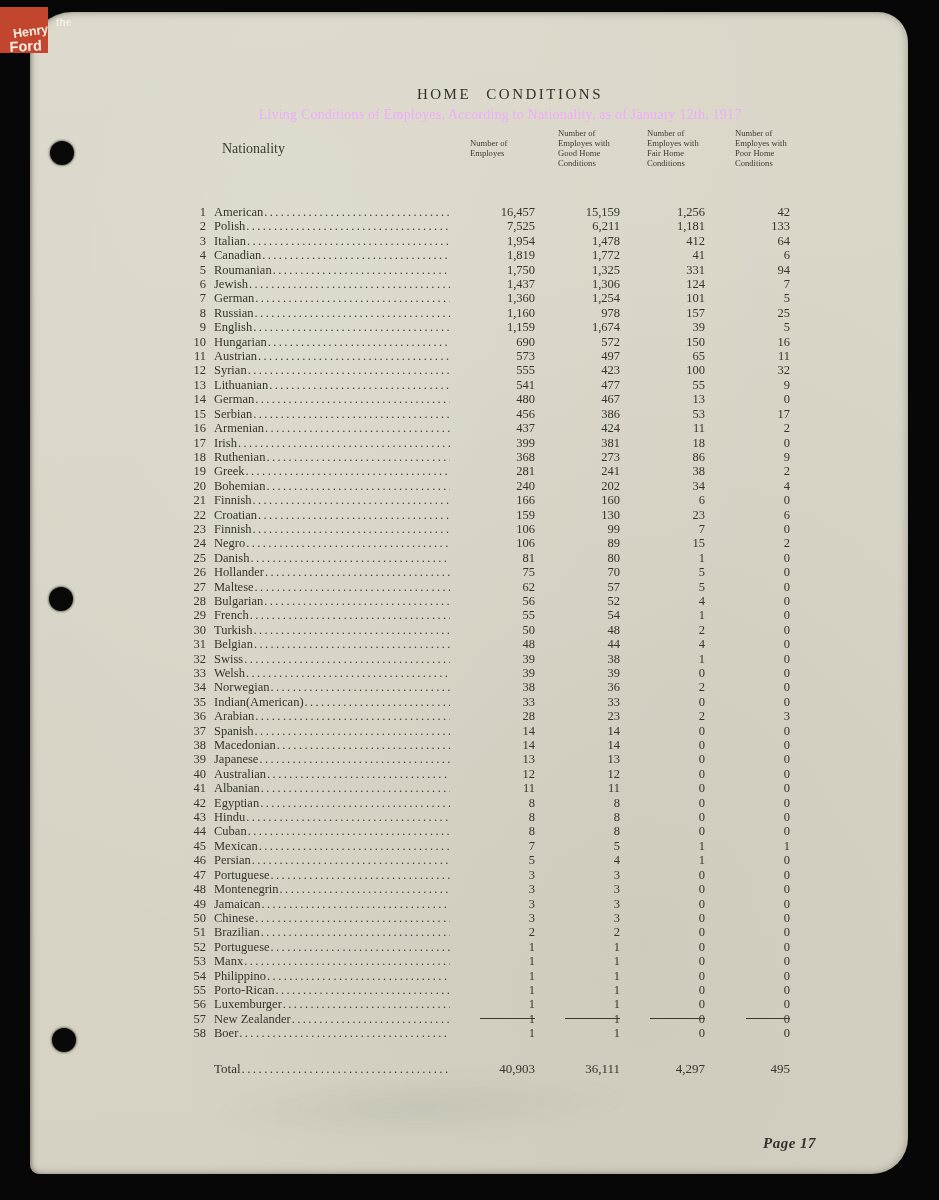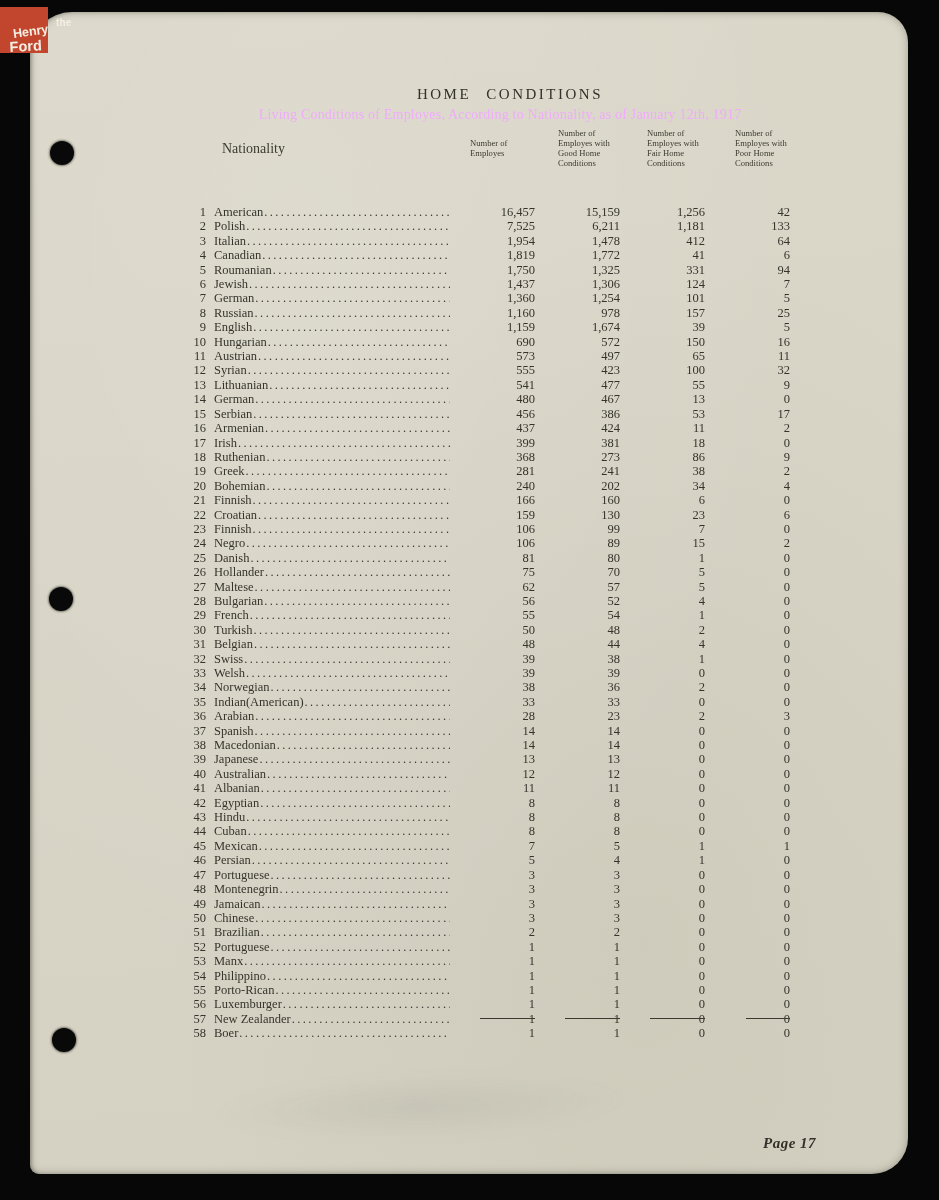--- a/index.html
+++ b/index.html
@@ -818,15 +818,28 @@
         <i></i>
       </div>
     <div class="rl">
         <i></i>
       </div>
     <div class="rl">
         <i></i>
       </div>
   </div>
 
+  <div class="totalrow">
+    <div class="trow">
+      <span class="num"></span>
+      <span class="name">
+        <span>Total</span>
+        <span class="dots"></span>
+      </span>
+      <span class="val">40,903</span>
+      <span class="val">36,111</span>
+      <span class="val">4,297</span>
+      <span class="val">495</span>
+    </div>
+  </div>
 
   <div class="pageno">Page 17</div>
 </div>
 
 </body></html>

